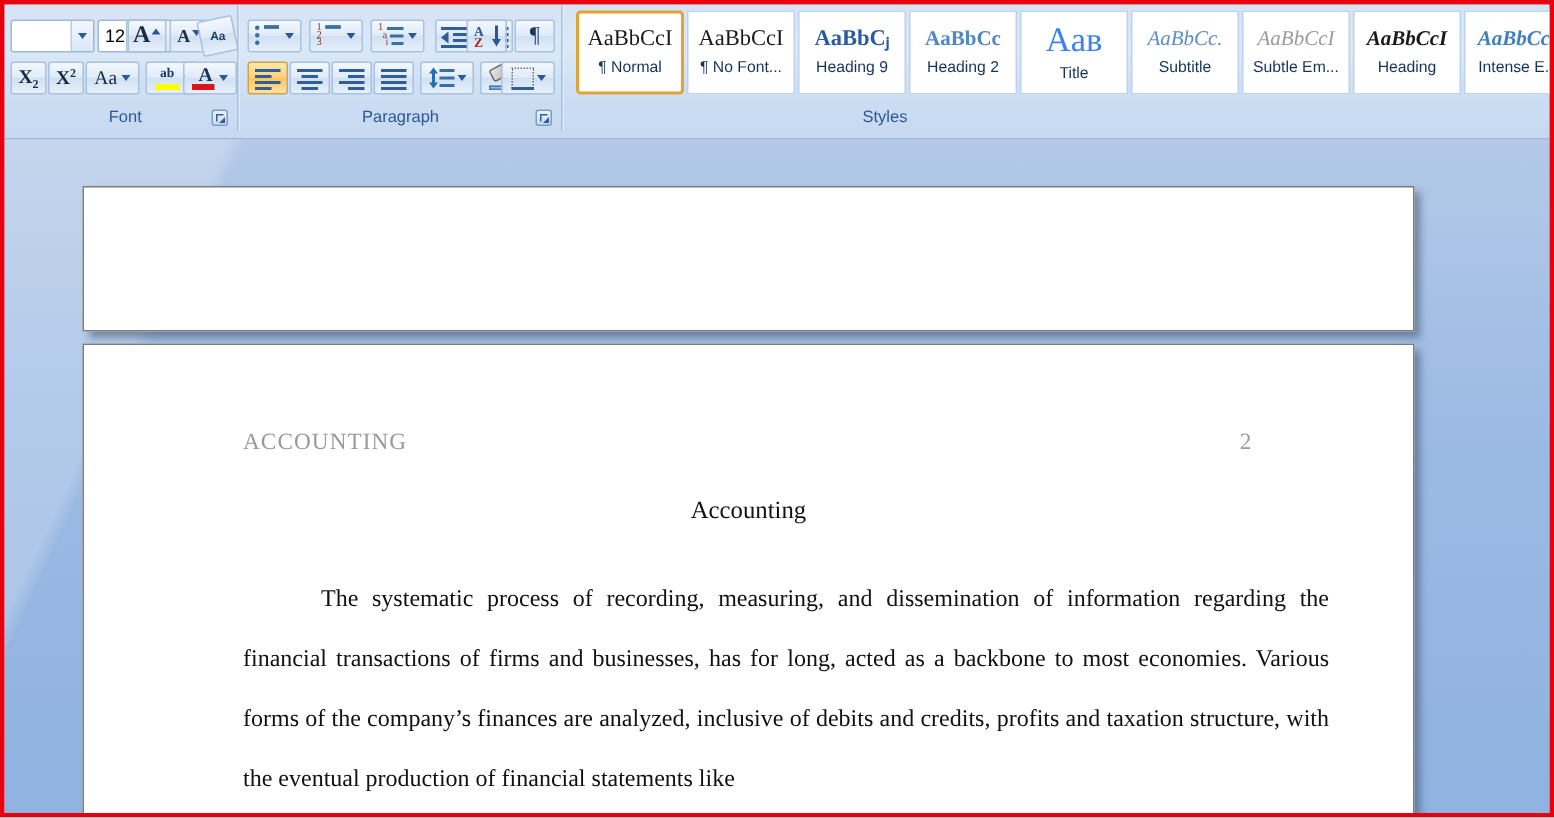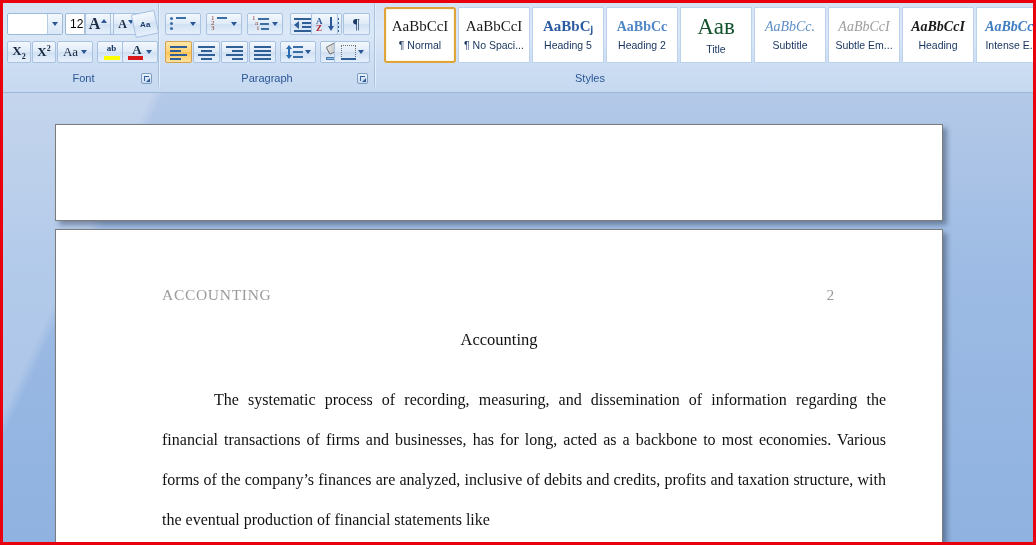--- a/index.html
+++ b/index.html
@@ -513,32 +513,32 @@
     </div>
 
     <div class="rgroup noborder" id="stylesgrp" style="left:377px; width:653px;">
       <div id="gallery">
           <div class="sgal sel" style="left: 4px; width: 72px;">
             <div class="prev" style="color: rgb(26, 26, 26); font-style: normal; font-weight: normal; font-size: 15px;">AaBbCcI</div>
             <div class="nm">¶ Normal</div>
           </div>
           <div class="sgal" style="left: 78px; width: 72px;">
             <div class="prev" style="color: rgb(26, 26, 26); font-style: normal; font-weight: normal; font-size: 15px;">AaBbCcI</div>
-            <div class="nm">¶ No Spaci...</div>
+            <div class="nm">¶ No Font...</div>
           </div>
           <div class="sgal" style="left: 152px; width: 72px;">
             <div class="prev" style="color: rgb(43, 90, 160); font-style: normal; font-weight: bold; font-size: 15px; font-family: Liberation Serif, serif;">AaBbCⱼ</div>
-            <div class="nm">Heading 5</div>
+            <div class="nm">Heading 9</div>
           </div>
           <div class="sgal" style="left: 226px; width: 72px;">
             <div class="prev" style="color: rgb(79, 134, 198); font-style: normal; font-weight: bold; font-size: 14px;">AaBbCc</div>
             <div class="nm">Heading 2</div>
           </div>
           <div class="sgal" style="left: 300px; width: 72px;">
-            <div class="prev" style="color: #14532d; font-style: normal; font-weight: normal; font-size: 23px;">Aaʙ</div>
+            <div class="prev" style="color: #3b82f6; font-style: normal; font-weight: normal; font-size: 23px;">Aaʙ</div>
             <div class="nm">Title</div>
           </div>
           <div class="sgal" style="left: 374px; width: 72px;">
             <div class="prev" style="color: rgb(94, 142, 196); font-style: italic; font-weight: normal; font-size: 14px;">AaBbCc.</div>
             <div class="nm">Subtitle</div>
           </div>
           <div class="sgal" style="left: 448px; width: 72px;">
             <div class="prev" style="color: rgb(156, 156, 156); font-style: italic; font-weight: normal; font-size: 14px;">AaBbCcI</div>
             <div class="nm">Subtle Em...</div>
           </div>

